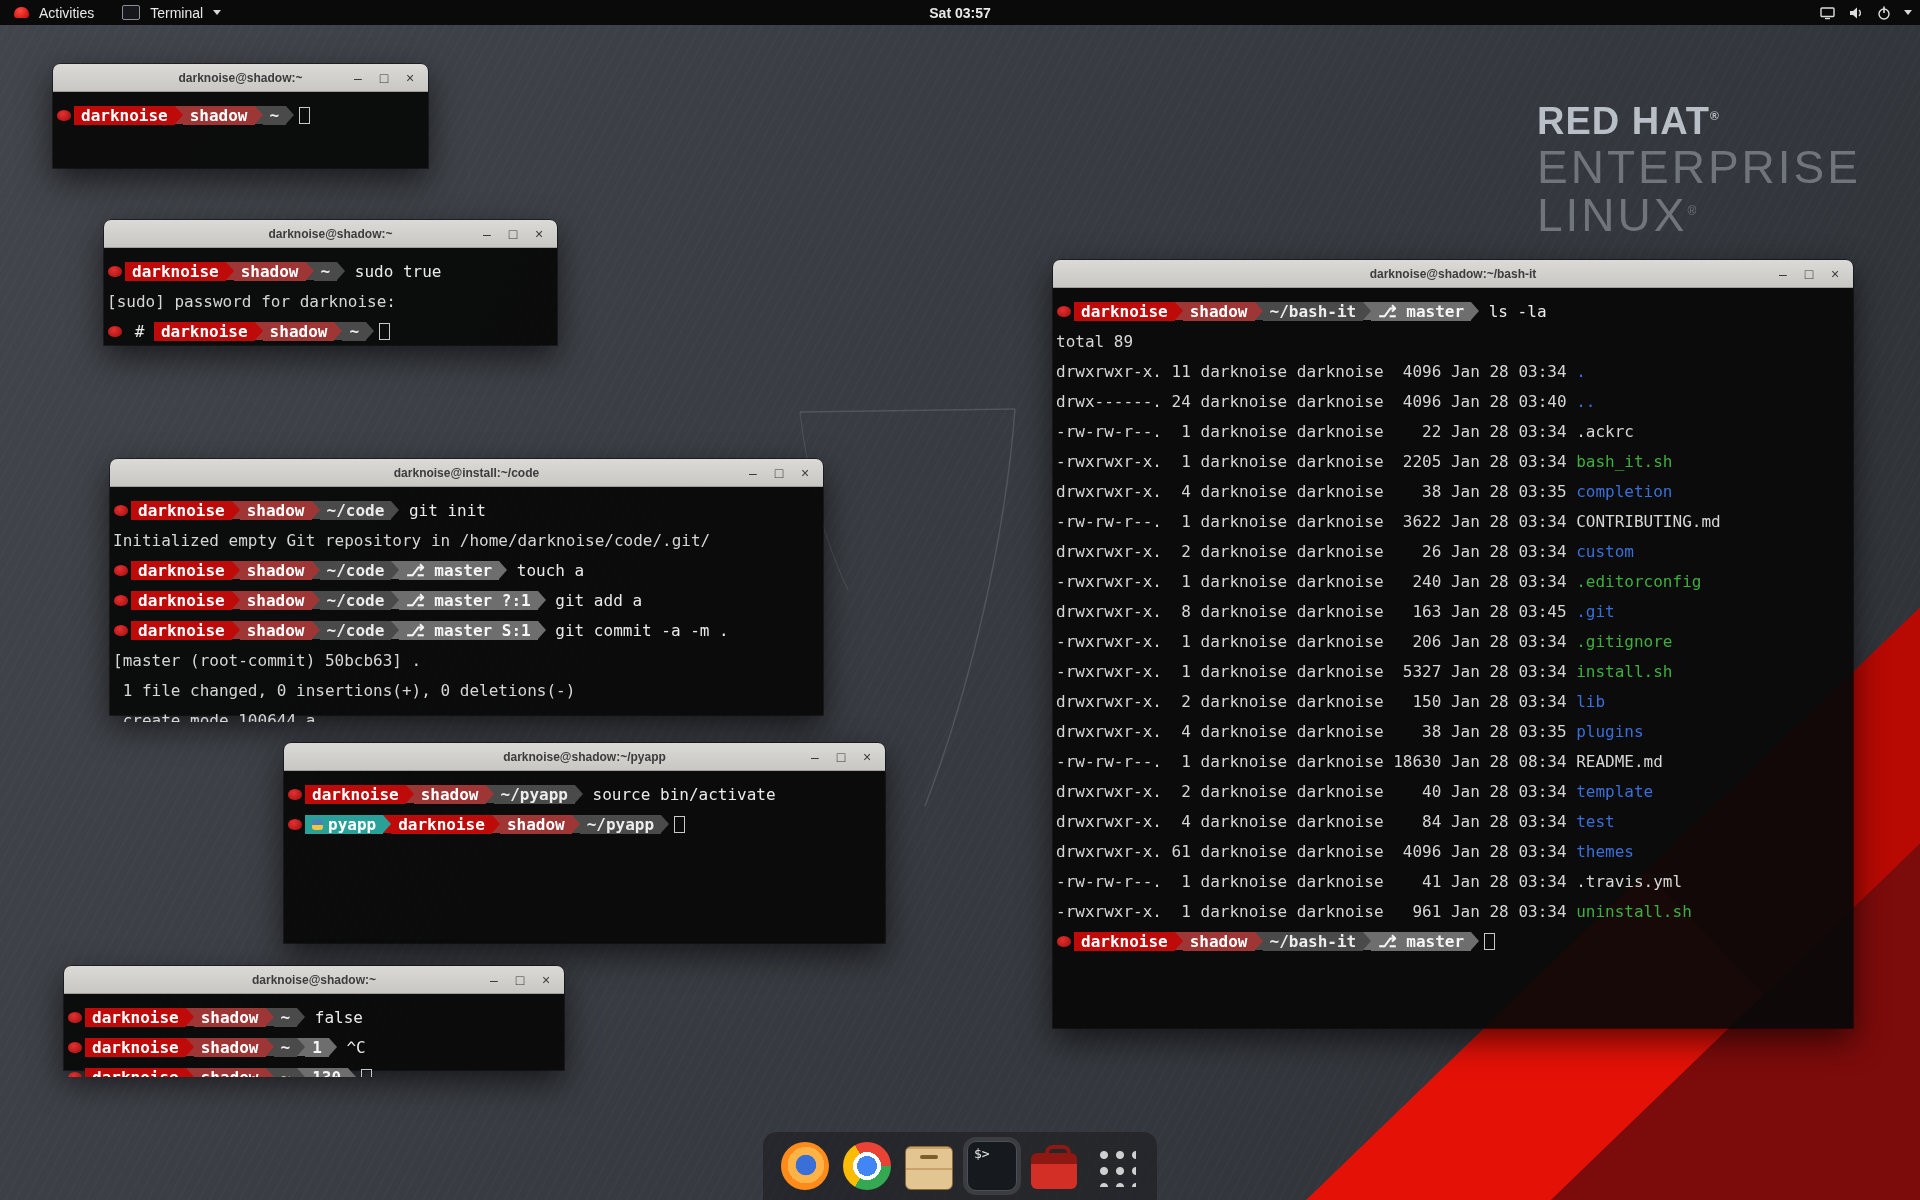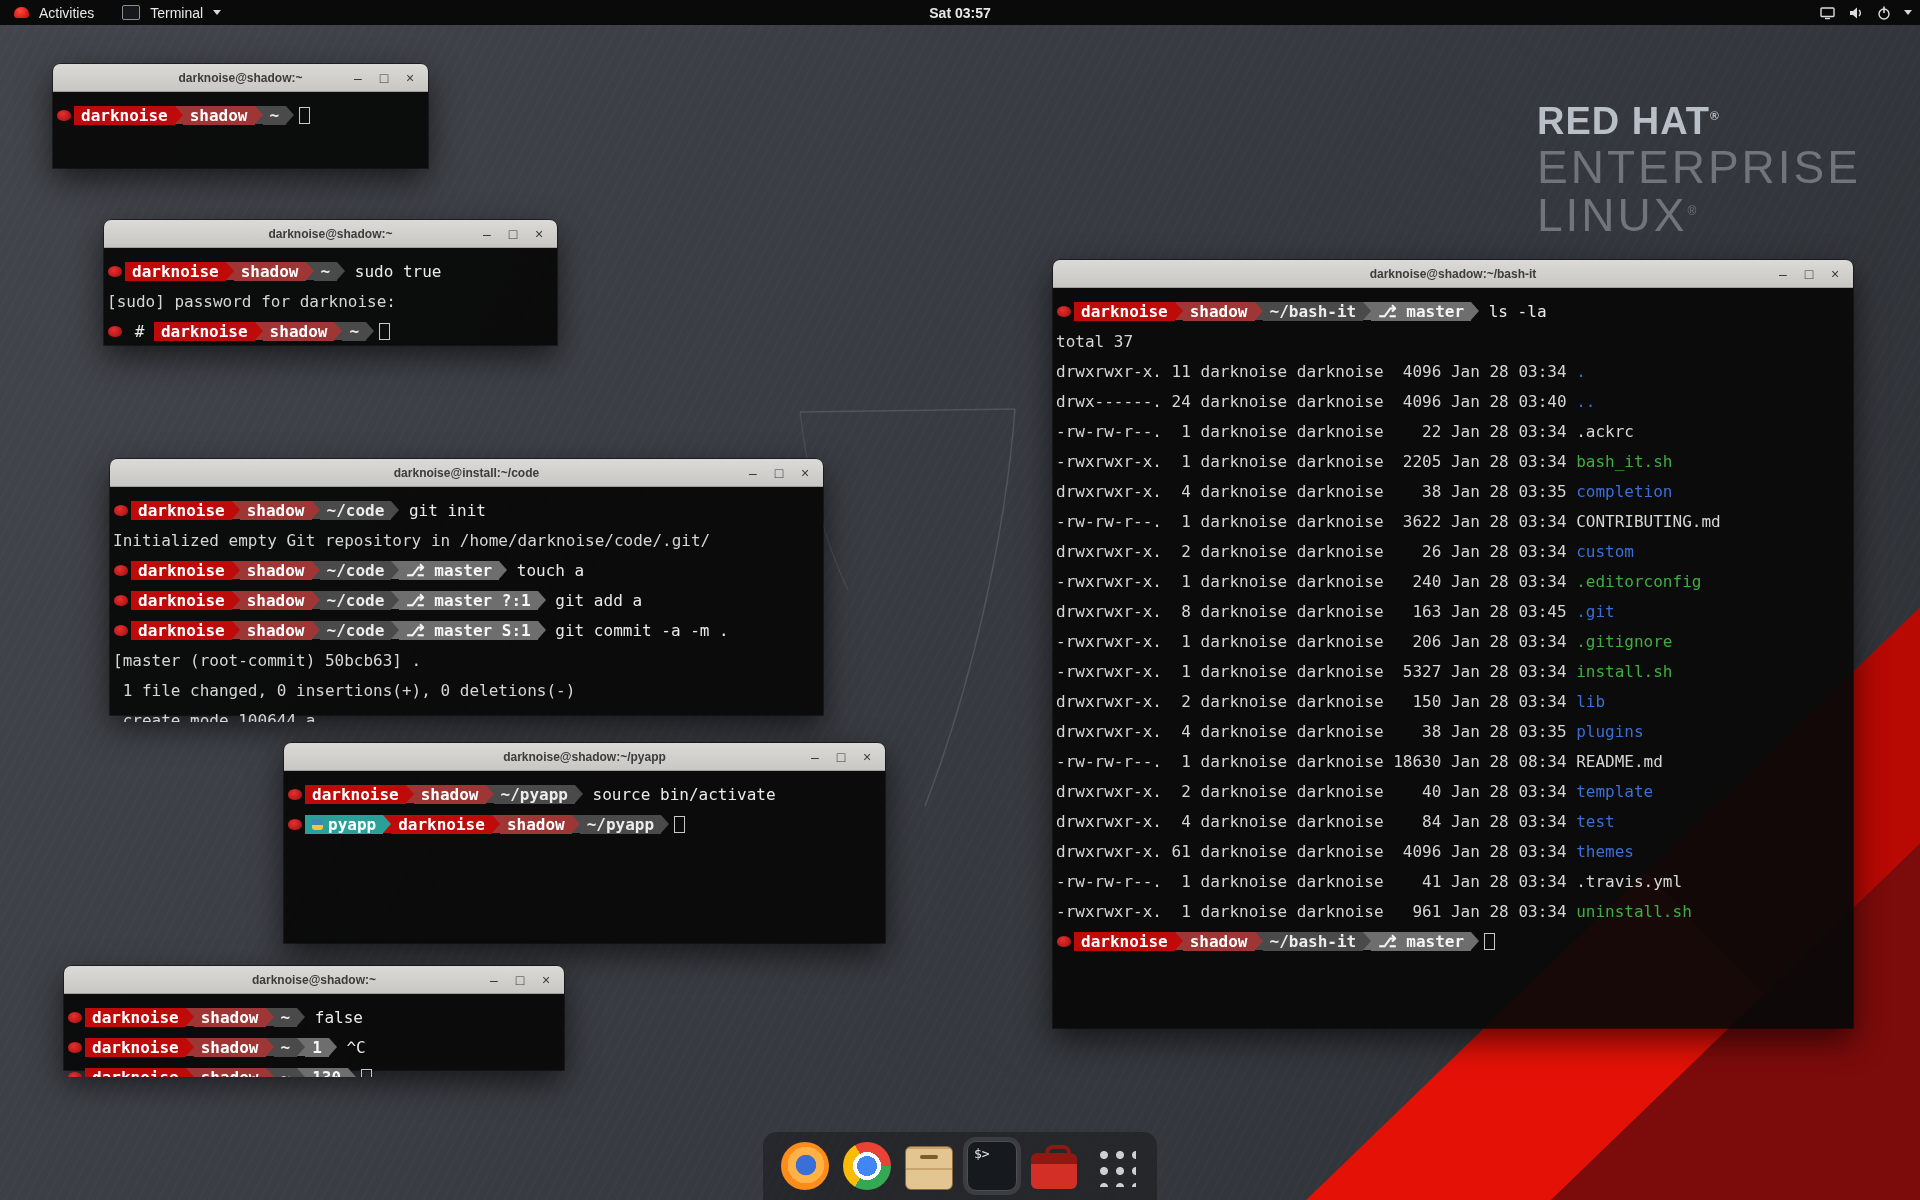--- a/index.html
+++ b/index.html
@@ -186,21 +186,21 @@
     <div class="titlebar">
       <span class="wtitle">darknoise@shadow:~/bash-it</span>
       <span class="wbtns">
         <span class="wbtn">–</span>
         <span class="wbtn">□</span>
         <span class="wbtn">×</span>
       </span>
     </div>
     <div class="term">
         <div class="tline"><span class="rhicon"></span><span class="seg" style="background: rgb(191, 10, 10); color: rgb(255, 255, 255);">darknoise</span><span class="parrow" style="border-left-color: rgb(191, 10, 10); border-top-color: rgb(158, 54, 54); border-bottom-color: rgb(158, 54, 54);"></span><span class="seg" style="background: rgb(158, 54, 54); color: rgb(255, 255, 255);">shadow</span><span class="parrow" style="border-left-color: rgb(158, 54, 54); border-top-color: rgb(74, 74, 74); border-bottom-color: rgb(74, 74, 74);"></span><span class="seg" style="background: rgb(74, 74, 74); color: rgb(236, 236, 236);">~/bash-it</span><span class="parrow" style="border-left-color: rgb(74, 74, 74); border-top-color: rgb(110, 110, 110); border-bottom-color: rgb(110, 110, 110);"></span><span class="seg" style="background: rgb(110, 110, 110); color: rgb(245, 245, 245);">⎇ master</span><span class="parrow" style="border-left-color: rgb(110, 110, 110); border-top-color: transparent; border-bottom-color: transparent;"></span><span style="color: rgb(234, 234, 234);"> ls -la</span></div>
-        <div class="tline"><span style="color: rgb(214, 214, 214);">total 37</span></div>
+        <div class="tline"><span style="color: rgb(214, 214, 214);">total 89</span></div>
         <div class="tline"><span style="color: rgb(214, 214, 214);">drwxrwxr-x. 11 darknoise darknoise  4096 Jan 28 03:34 </span><span style="color: rgb(59, 111, 216);">.</span></div>
         <div class="tline"><span style="color: rgb(214, 214, 214);">drwx------. 24 darknoise darknoise  4096 Jan 28 03:40 </span><span style="color: rgb(59, 111, 216);">..</span></div>
         <div class="tline"><span style="color: rgb(214, 214, 214);">-rw-rw-r--.  1 darknoise darknoise    22 Jan 28 03:34 </span><span style="color: rgb(214, 214, 214);">.ackrc</span></div>
         <div class="tline"><span style="color: rgb(214, 214, 214);">-rwxrwxr-x.  1 darknoise darknoise  2205 Jan 28 03:34 </span><span style="color: rgb(63, 174, 63);">bash_it.sh</span></div>
         <div class="tline"><span style="color: rgb(214, 214, 214);">drwxrwxr-x.  4 darknoise darknoise    38 Jan 28 03:35 </span><span style="color: rgb(59, 111, 216);">completion</span></div>
         <div class="tline"><span style="color: rgb(214, 214, 214);">-rw-rw-r--.  1 darknoise darknoise  3622 Jan 28 03:34 </span><span style="color: rgb(214, 214, 214);">CONTRIBUTING.md</span></div>
         <div class="tline"><span style="color: rgb(214, 214, 214);">drwxrwxr-x.  2 darknoise darknoise    26 Jan 28 03:34 </span><span style="color: rgb(59, 111, 216);">custom</span></div>
         <div class="tline"><span style="color: rgb(214, 214, 214);">-rwxrwxr-x.  1 darknoise darknoise   240 Jan 28 03:34 </span><span style="color: rgb(63, 174, 63);">.editorconfig</span></div>
         <div class="tline"><span style="color: rgb(214, 214, 214);">drwxrwxr-x.  8 darknoise darknoise   163 Jan 28 03:45 </span><span style="color: rgb(59, 111, 216);">.git</span></div>
         <div class="tline"><span style="color: rgb(214, 214, 214);">-rwxrwxr-x.  1 darknoise darknoise   206 Jan 28 03:34 </span><span style="color: rgb(63, 174, 63);">.gitignore</span></div>

